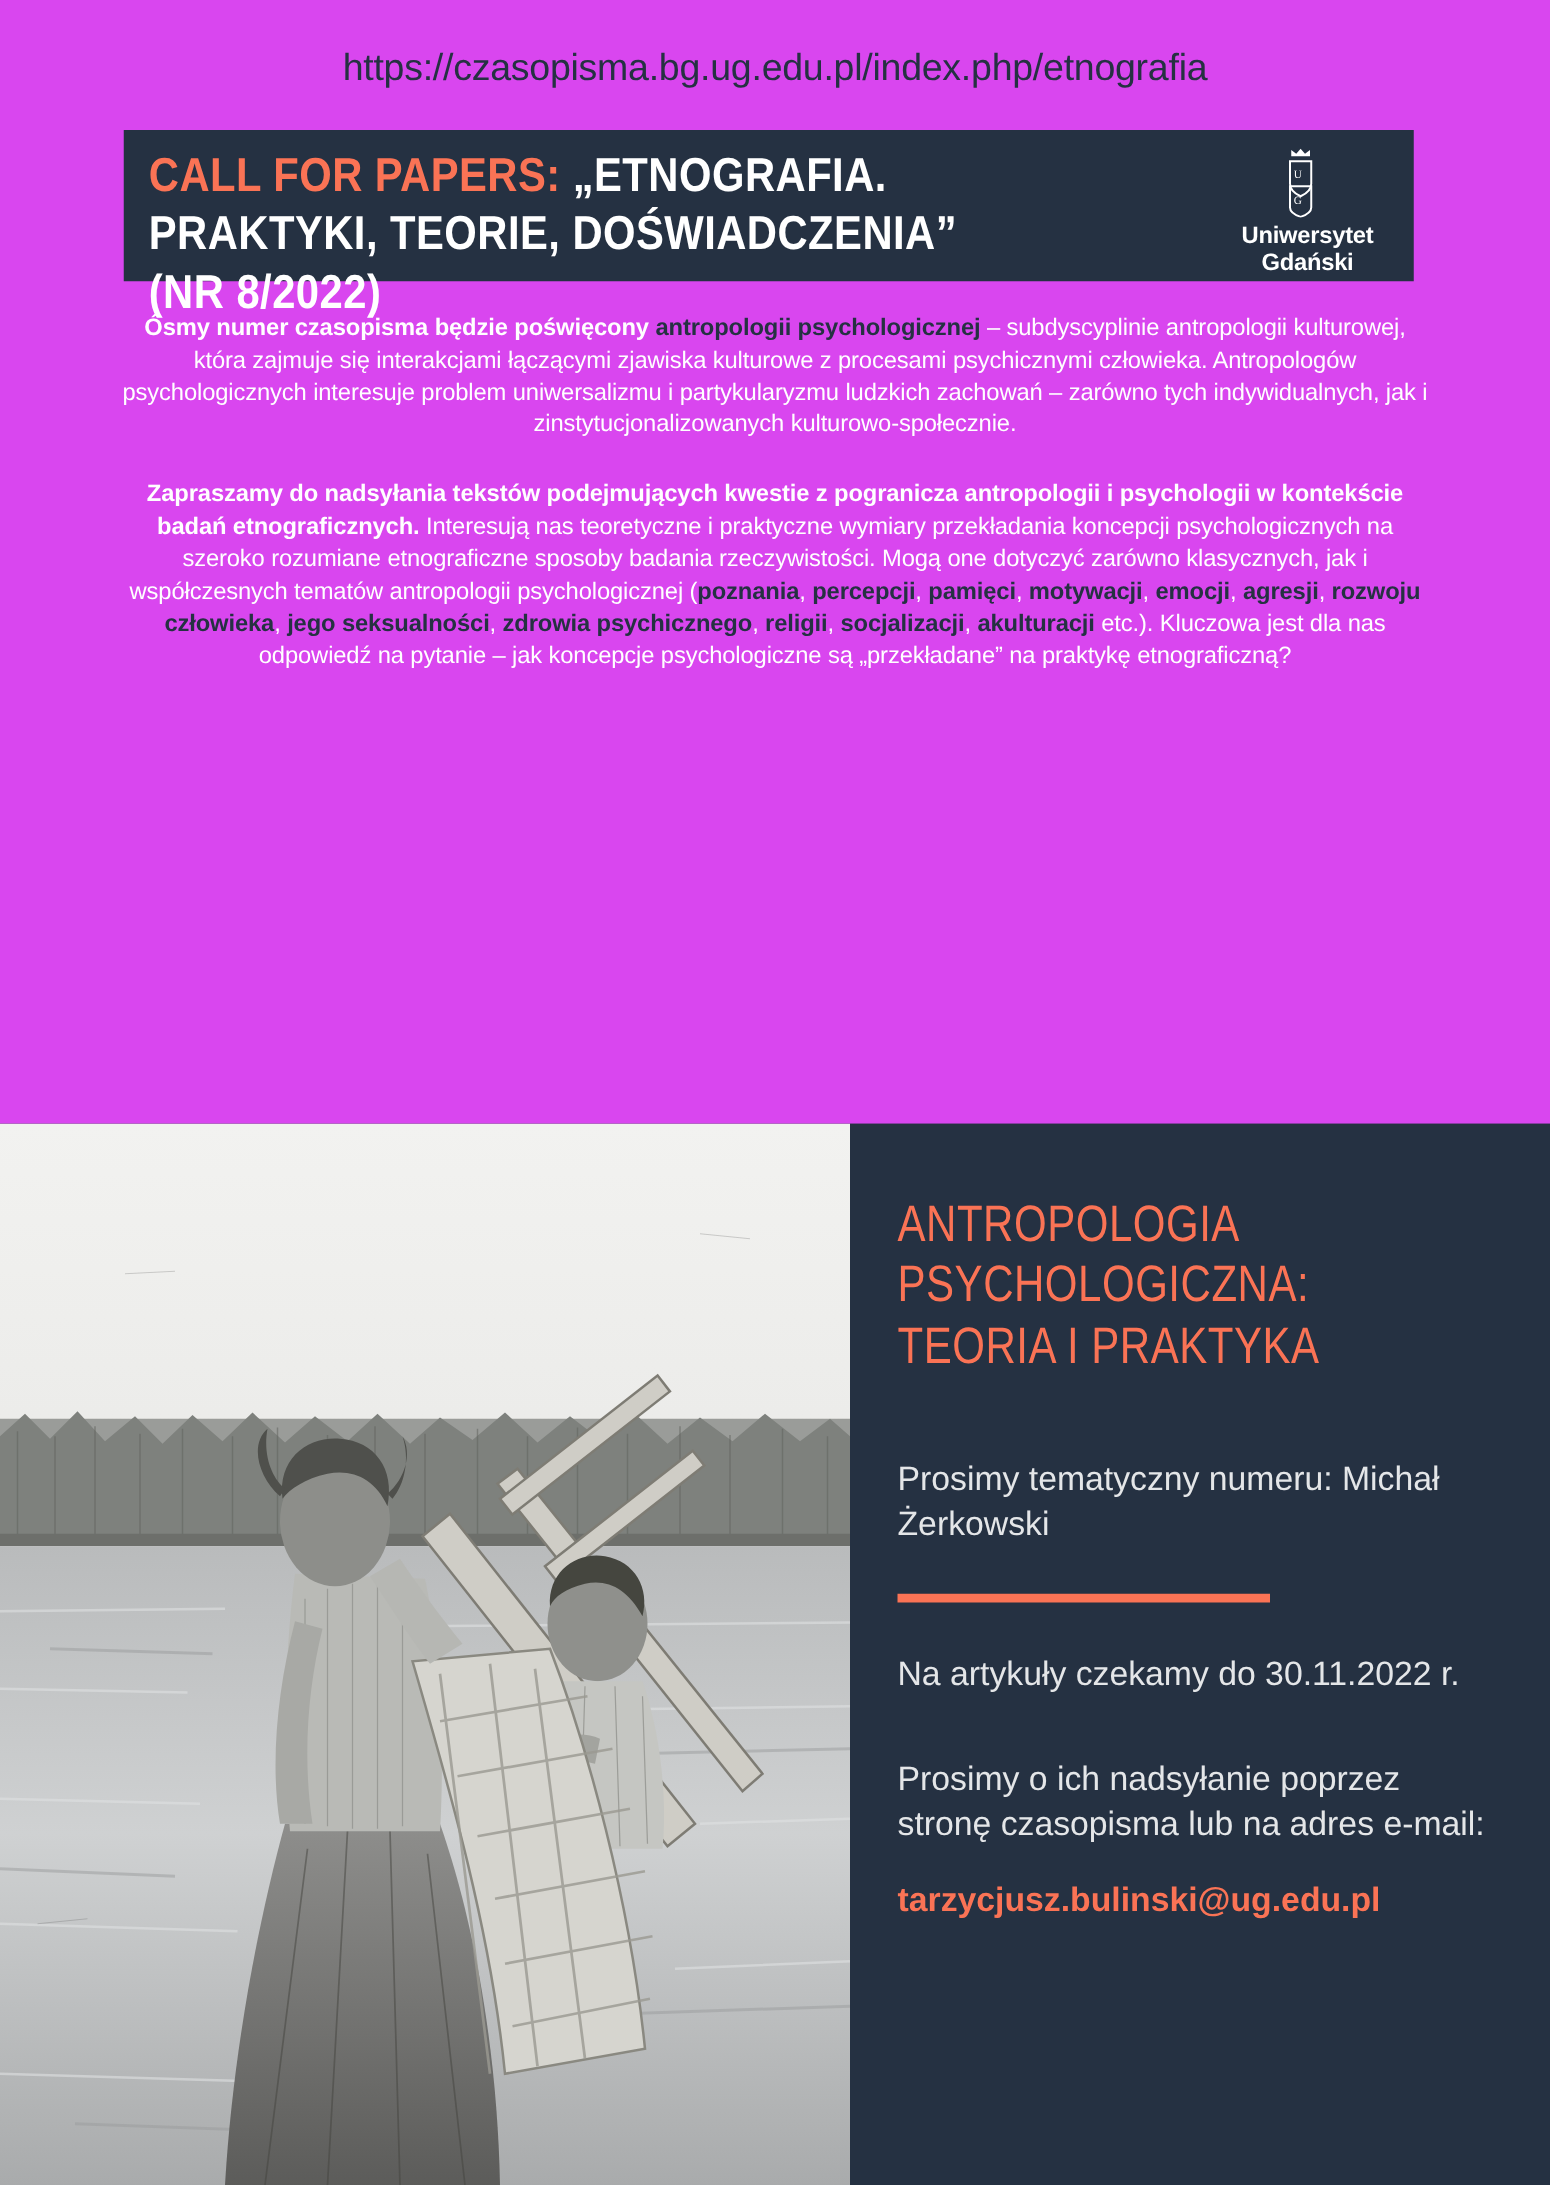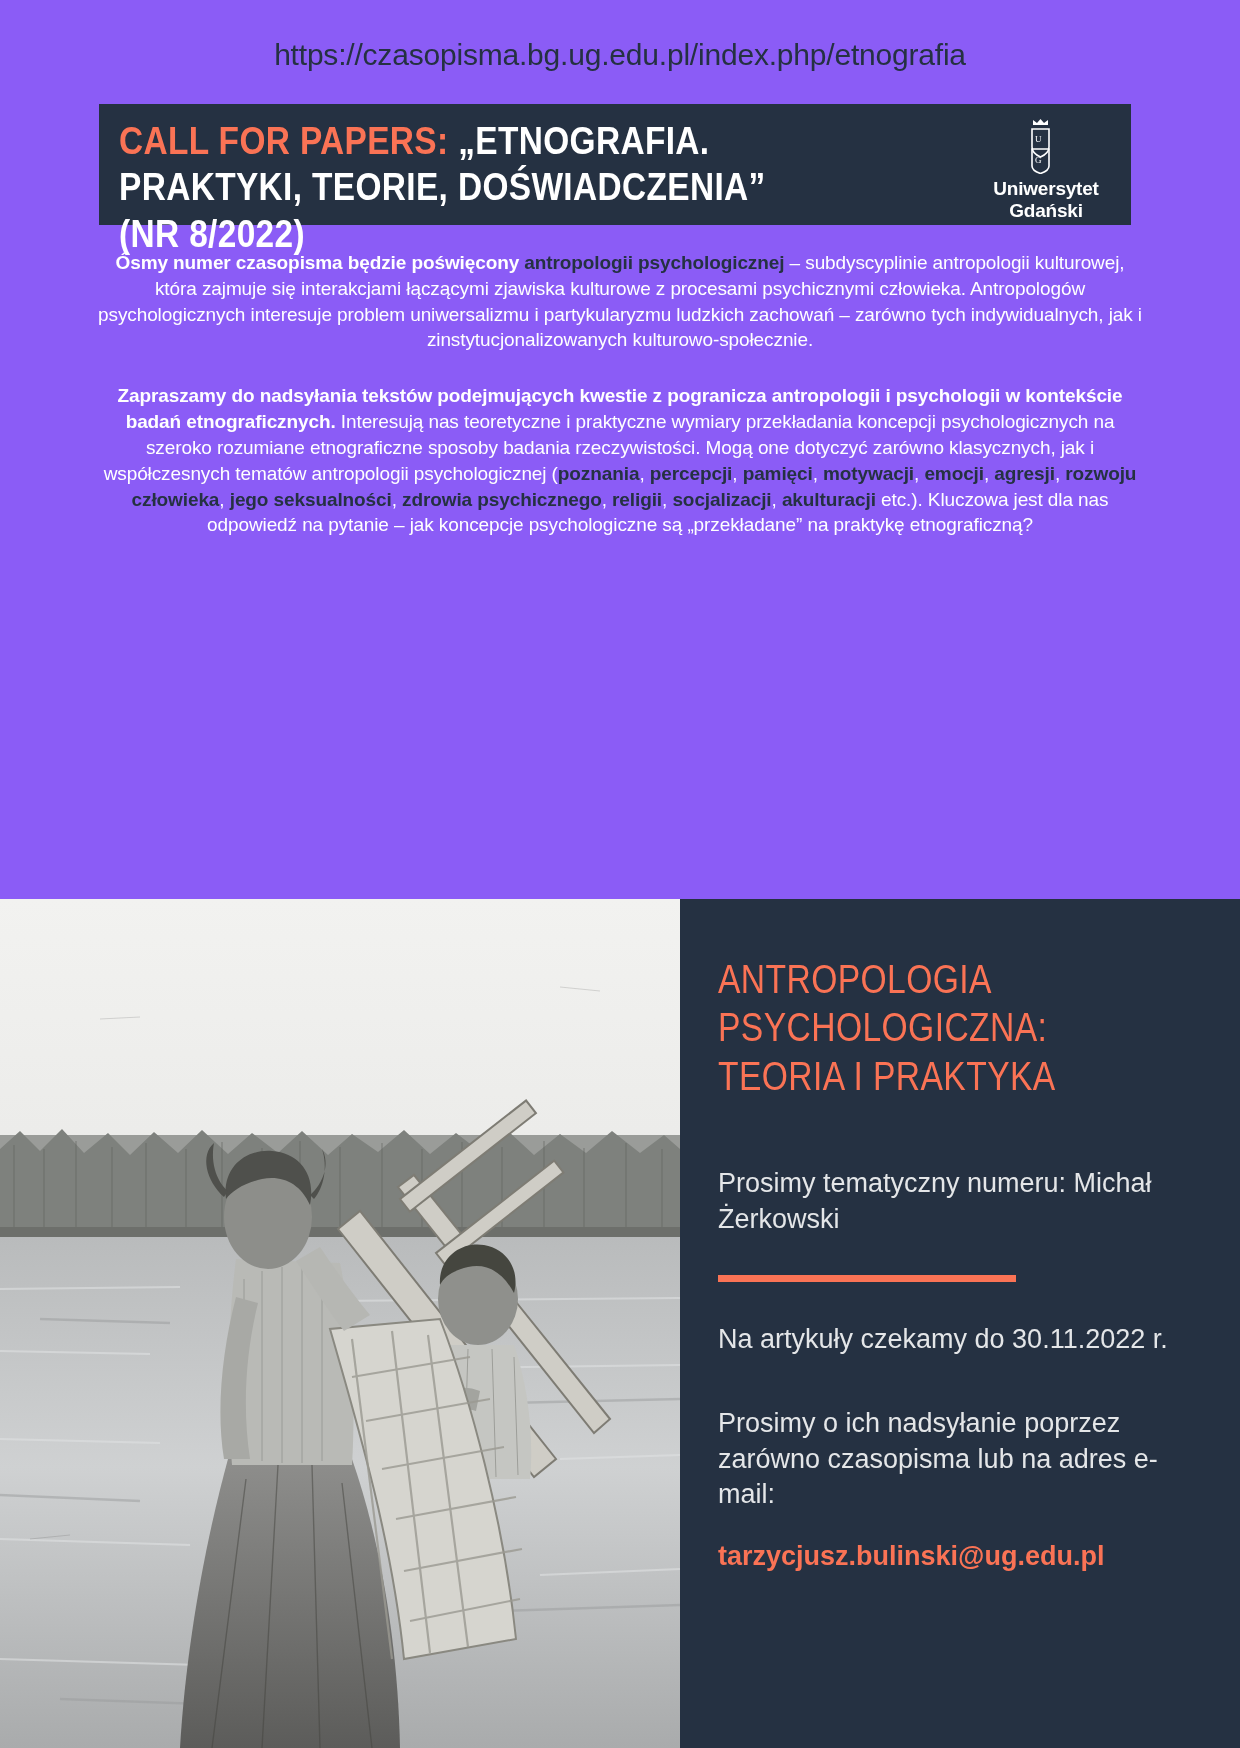--- a/index.html
+++ b/index.html
@@ -7,21 +7,21 @@
     padding: 0;
     background: #ffffff;
   }
   body {
     font-family: "Liberation Sans", sans-serif;
   }
   .poster {
     position: relative;
     width: 1240px;
     height: 1748px;
-    background: #8b5cf6;
+    background: #d946ef;
     overflow: hidden;
   }
 
   
   .url-line {
     position: absolute;
     top: 38px;
     left: 0;
     width: 1240px;
     text-align: center;
@@ -306,19 +306,19 @@
       </div>
 
       <p class="panel-text">Prosimy tematyczny numeru: Michał Żerkowski</p>
 
       <div class="rule"></div>
 
       <p class="panel-text">Na artykuły czekamy do 30.11.2022 r.</p>
 
       <div class="gap-sm"></div>
 
-      <p class="panel-text">Prosimy o ich nadsyłanie poprzez zarówno czasopisma lub na adres e-mail:</p>
+      <p class="panel-text">Prosimy o ich nadsyłanie poprzez stronę czasopisma lub na adres e-mail:</p>
 
       <div class="email">tarzycjusz.bulinski@ug.edu.pl</div>
     </div>
 
   </div>
 </div>
 
 </body></html>

